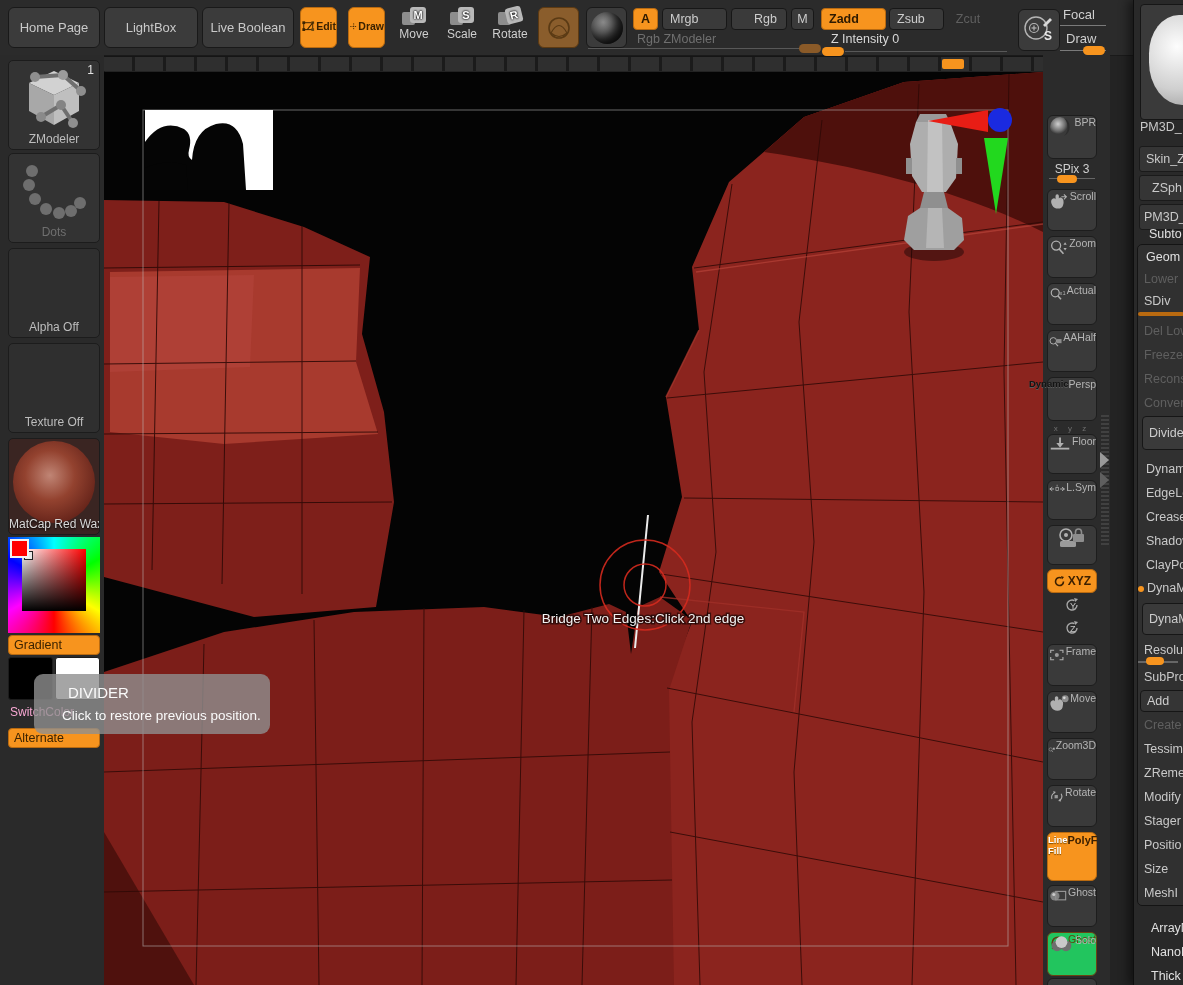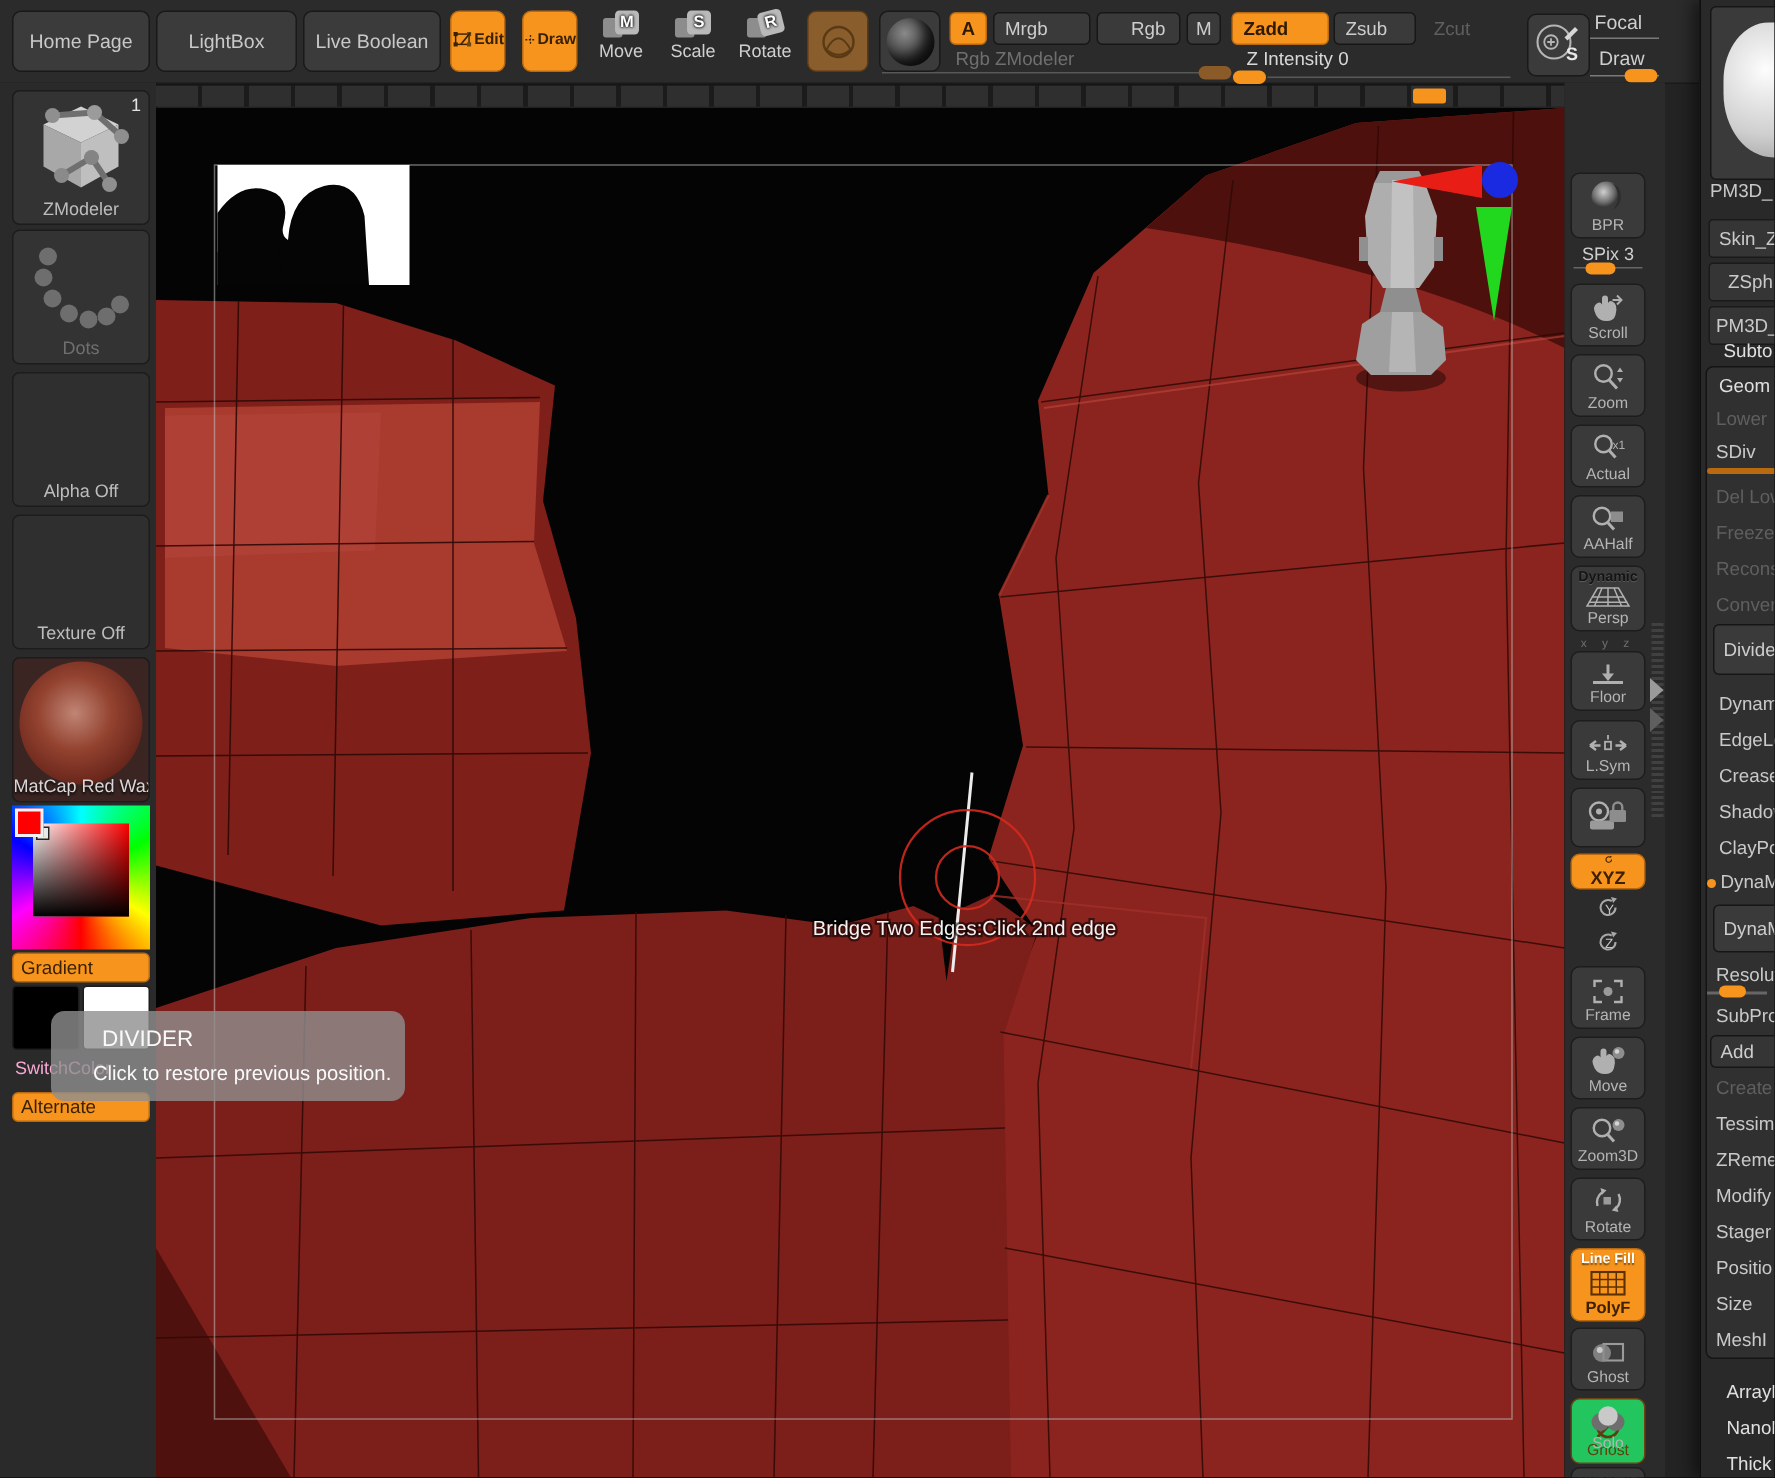--- a/index.html
+++ b/index.html
@@ -34,21 +34,21 @@
   .traybtn{position:absolute;left:8px;width:92px;height:20px;background:#f7941e;border:1px solid #b96a10;border-radius:4px;
        color:#3a2200;font-size:12.5px;display:flex;align-items:center;padding-left:5px;box-sizing:border-box;}
   
   .canvas{position:absolute;left:104px;top:72px;width:939px;height:913px;background:#040404;}
   .top-strip{position:absolute;left:104px;top:56px;width:939px;height:14px;
        background:repeating-linear-gradient(90deg,#2f2f2f 0 28px,#1b1b1b 28px 31px);border-top:1px solid #151515;}
   .strip-marker{position:absolute;left:838px;top:2px;width:22px;height:10px;background:#f7941e;border-radius:2px;}
   
   .right-bar{position:absolute;left:1043px;top:55px;width:67px;height:930px;background:#2b2b2b;}
   .rtb{position:absolute;left:1047px;width:50px;background:#3a3a3a;border:1px solid #1d1d1d;border-radius:6px;box-sizing:border-box;
-       display:flex;flex-direction:column;align-items:center;justify-content:flex-end;color:#b5b5b5;font-size:10.5px;padding-bottom:2px;}
+       display:flex;justify-content:flex-end;color:#b5b5b5;font-size:10.5px;padding-bottom:2px;}
   .rtb svg{display:block;}
   .rtb.orange{background:#f7941e;border-color:#b96a10;color:#3c2000;font-weight:bold;}
   .rtb.ghostb{background:#22c55e;border-color:#6b4413;color:#5e430f;}
   .rtb-plain{position:absolute;left:1047px;width:50px;display:flex;flex-direction:column;align-items:center;color:#b5b5b5;font-size:10.5px;}
   .dyn-label{position:absolute;left:1047px;width:50px;text-align:center;font-size:9.5px;font-weight:bold;color:#141414;text-shadow:0 1px 0 #5a5a5a;}
   .vdivider{position:absolute;left:1101px;top:415px;width:8px;height:130px;
        background:repeating-linear-gradient(0deg,#464646 0 2px,#2a2a2a 2px 4px);opacity:.8;}
   .varrow{position:absolute;width:0;height:0;border-top:8px solid transparent;border-bottom:8px solid transparent;}
   
   .right-panel{position:absolute;left:1133px;top:0;width:50px;height:985px;background:#292929;border-left:1px solid #0e0e0e;box-shadow:-5px 0 9px rgba(0,0,0,.45);}
@@ -388,21 +388,21 @@
   </div>
   <div class="rtb" style="top:525px;height:40px;justify-content:center;">
     <svg width="30" height="24" viewBox="0 0 30 24">
       <circle cx="9" cy="9" r="6" fill="none" stroke="#b0b0b0" stroke-width="1.6"></circle>
       <circle cx="9" cy="9" r="2" fill="#b0b0b0"></circle>
       <rect x="3" y="15" width="16" height="6" rx="1.5" fill="#9a9a9a"></rect>
       <rect x="16" y="8" width="11" height="8" rx="1" fill="#8d8d8d"></rect>
       <path d="M18.5,8 v-2 a3,3 0 0 1 6,0 v2" stroke="#8d8d8d" stroke-width="1.6" fill="none"></path>
     </svg>
   </div>
-  <div class="rtb orange" style="top:569px;height:24px;flex-direction:column;align-items:center;justify-content:center;gap:2px;font-size:12px;padding-bottom:0;">
+  <div class="rtb orange" style="top:569px;height:24px;flex-direction:row;align-items:center;justify-content:center;gap:2px;font-size:12px;padding-bottom:0;">
     <svg width="13" height="13" viewBox="0 0 13 13">
       <path d="M10.5,6.5 a4,4 0 1 1 -2,-3.4" fill="none" stroke="#3c2000" stroke-width="1.6"></path>
       <path d="M8,1 l3,1 l-2,2.4 z" fill="#3c2000"></path>
     </svg>
     <span>XYZ</span>
   </div>
   <div class="rtb-plain" style="top:596px;">
     <svg width="20" height="18" viewBox="0 0 20 18">
       <path d="M15,9 a5,5 0 1 1 -2.5,-4.3" fill="none" stroke="#a8a8a8" stroke-width="1.4"></path>
       <path d="M12,2 l4,1 l-2.6,3 z" fill="#a8a8a8"></path>

